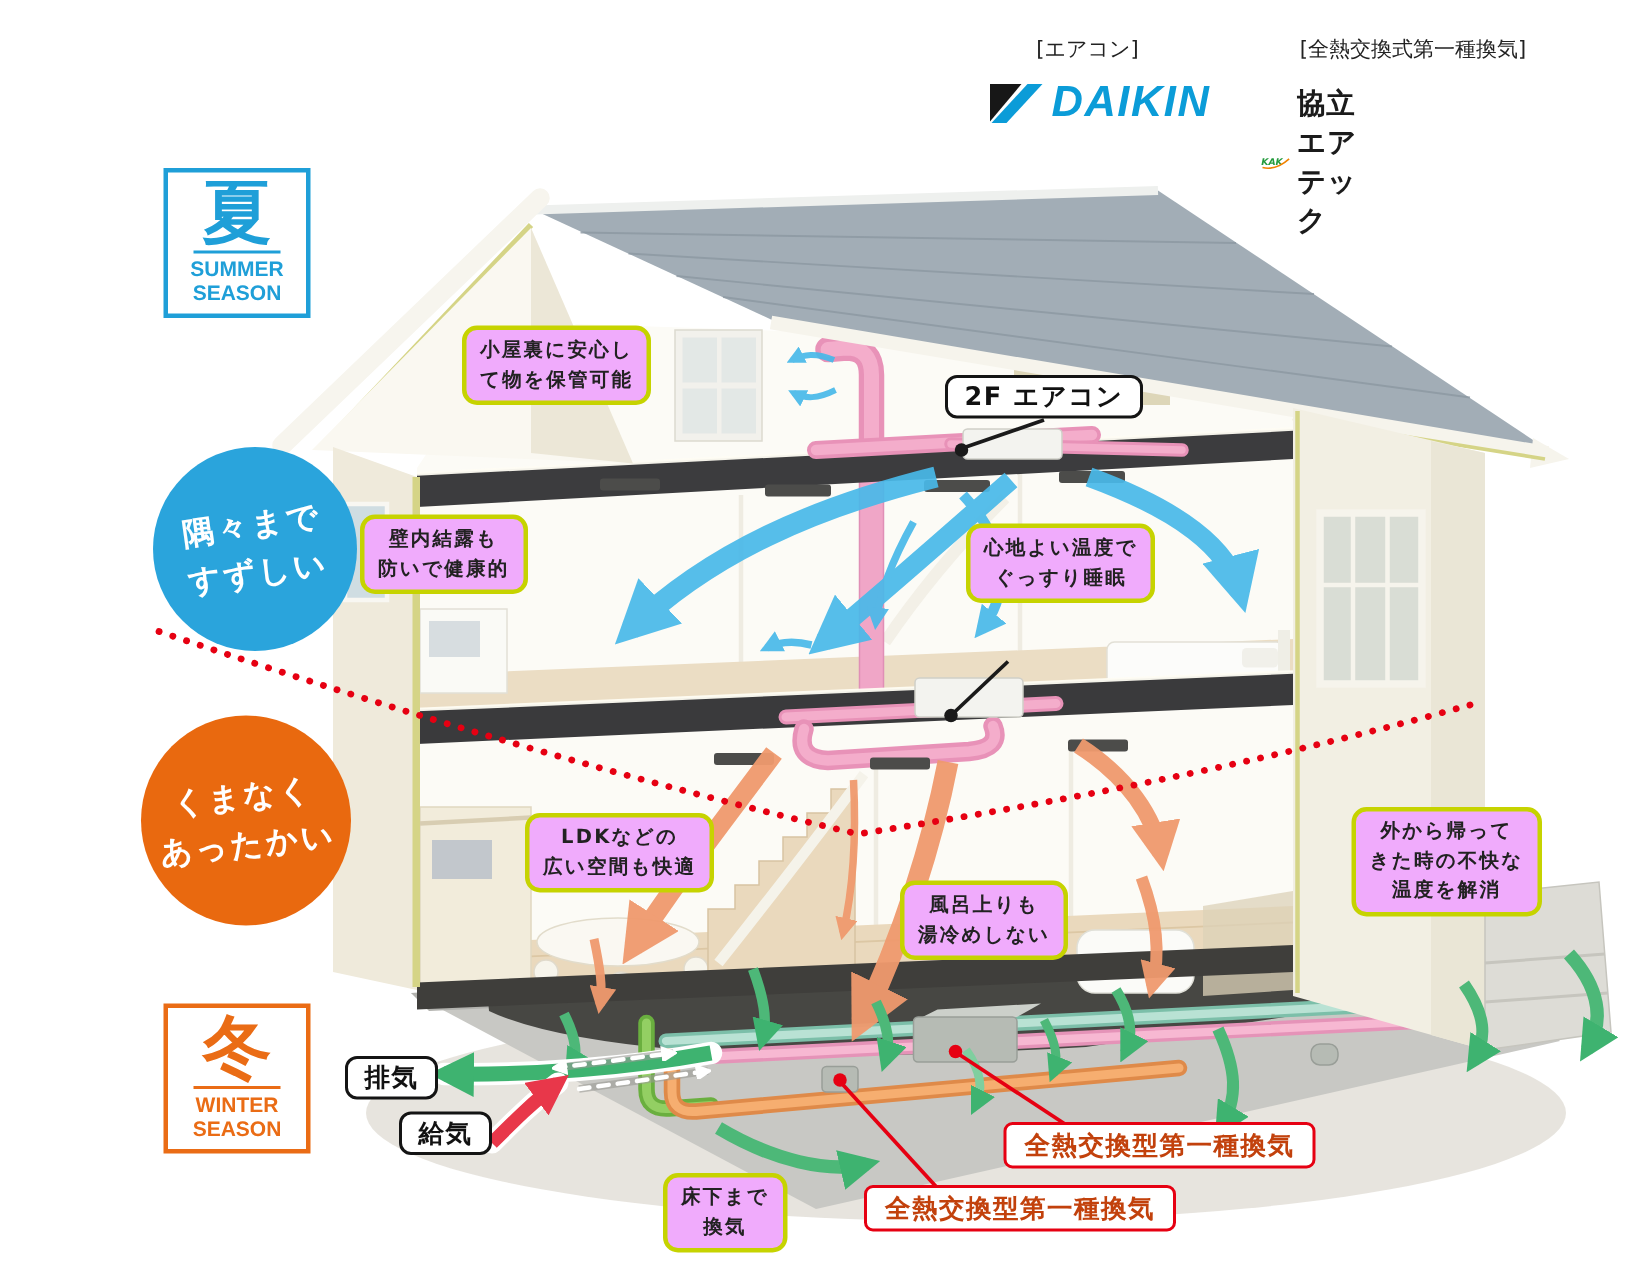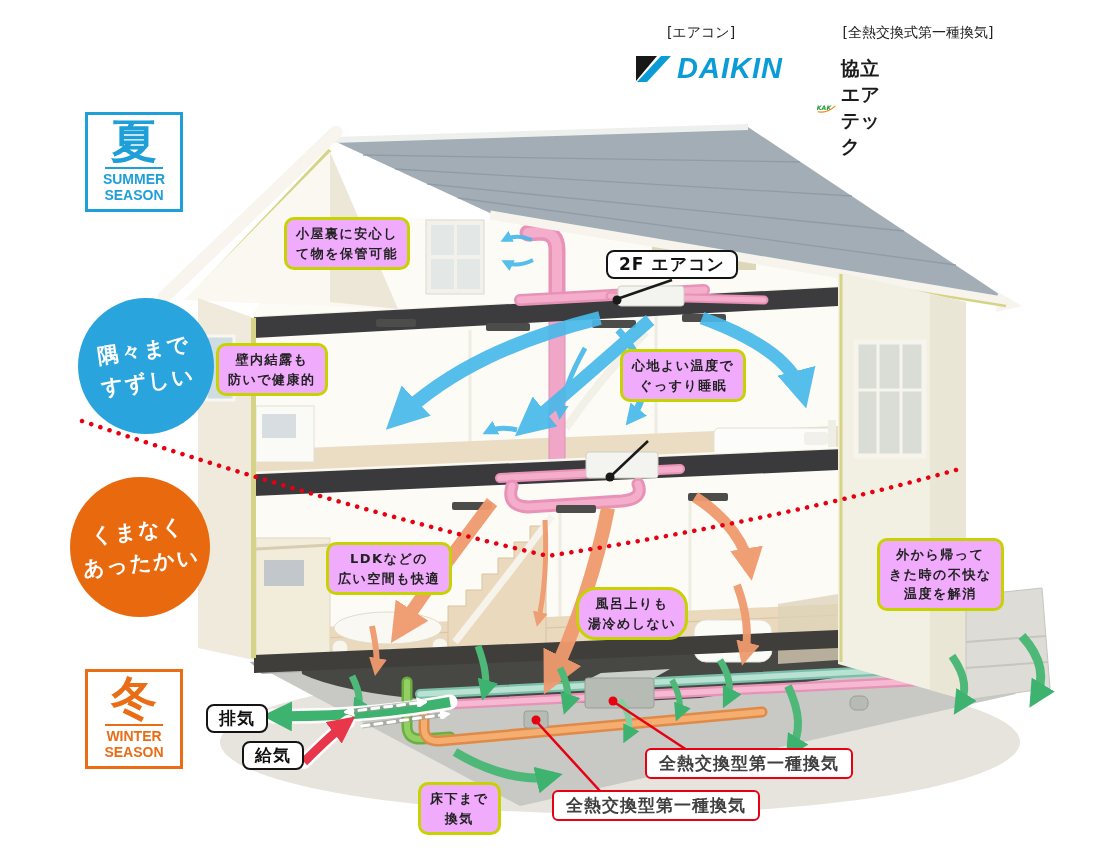--- a/index.html
+++ b/index.html
@@ -1,18 +1,18 @@
 <!DOCTYPE html>
 <html><head>
 <meta charset="utf-8">
 <style>
   html,body{margin:0;padding:0;background:#fff;}
   body{width:1100px;height:853px;position:relative;overflow:hidden;
        font-family:"DejaVu Sans","Liberation Sans",sans-serif;color:#1c1c1c;}
-  .stage{position:absolute;inset:0;width:898px;height:853px;}
+  .stage{position:absolute;inset:0;width:898px;height:853px;margin-left:24px;}
   svg.scene{position:absolute;left:0;top:0;}
 
   
   .hdr-tag{position:absolute;font-size:14px;font-weight:500;color:#222;text-align:center;}
   .tag-aircon{left:636px;top:24px;width:130px;}
   .tag-vent{left:818px;top:24px;width:200px;}
   .daikin{position:absolute;left:612px;top:52px;display:flex;align-items:center;gap:5px;padding-left:24px;}
   .daikin-word{font-family:"Liberation Sans",sans-serif;font-size:29px;font-weight:bold;
                font-style:italic;color:#0b9cd8;letter-spacing:1px;}
   .kak{position:absolute;left:816px;top:56px;display:flex;align-items:center;gap:4px;}
@@ -40,34 +40,34 @@
 
   
   .callout{position:absolute;background:#f0abfc;border:3px solid #c6d300;border-radius:10px;
            padding:4px 9px;font-size:13px;font-weight:bold;color:#222;text-align:center;
            line-height:1.5;letter-spacing:1.5px;}
   .callout span{display:block;white-space:nowrap;}
   .c-attic{left:284px;top:217px;}
   .c-wall{left:216px;top:343px;}
   .c-sleep{left:620px;top:349px;}
   .c-ldk{left:326px;top:542px;}
-  .c-bath{left:576px;top:587px;border-radius:20px;}
+  .c-bath{left:576px;top:587px;}
   .c-entrance{left:877px;top:538px;}
   .c-underfloor{left:418px;top:782px;}
 
   .eqlabel{position:absolute;background:#fff;border:2.5px solid #141414;border-radius:8px;
            padding:1px 11px;font-size:17px;font-weight:bold;color:#111;letter-spacing:1px;
            white-space:nowrap;}
   .l-ac2f{left:606px;top:250px;}
   .l-ac1f{left:606px;top:412px;}
   .l-exhaust{left:206px;top:704px;}
   .l-supply{left:242px;top:741px;}
 
   .redlabel{position:absolute;background:#fff;border:2.5px solid #e60012;border-radius:6px;
-            padding:2px 12px;font-size:17px;font-weight:bold;color:#404040;letter-spacing:1px;
+            padding:2px 12px;font-size:17px;font-weight:bold;color:#c2410c;letter-spacing:1px;
             white-space:nowrap;}
   .l-hex{left:645px;top:748px;}
   .l-filter{left:552px;top:790px;}
 </style>
 </head>
 <body>
 
 <div class="stage">
 
 <svg class="scene" width="1100" height="853" viewBox="0 0 1100 853">

